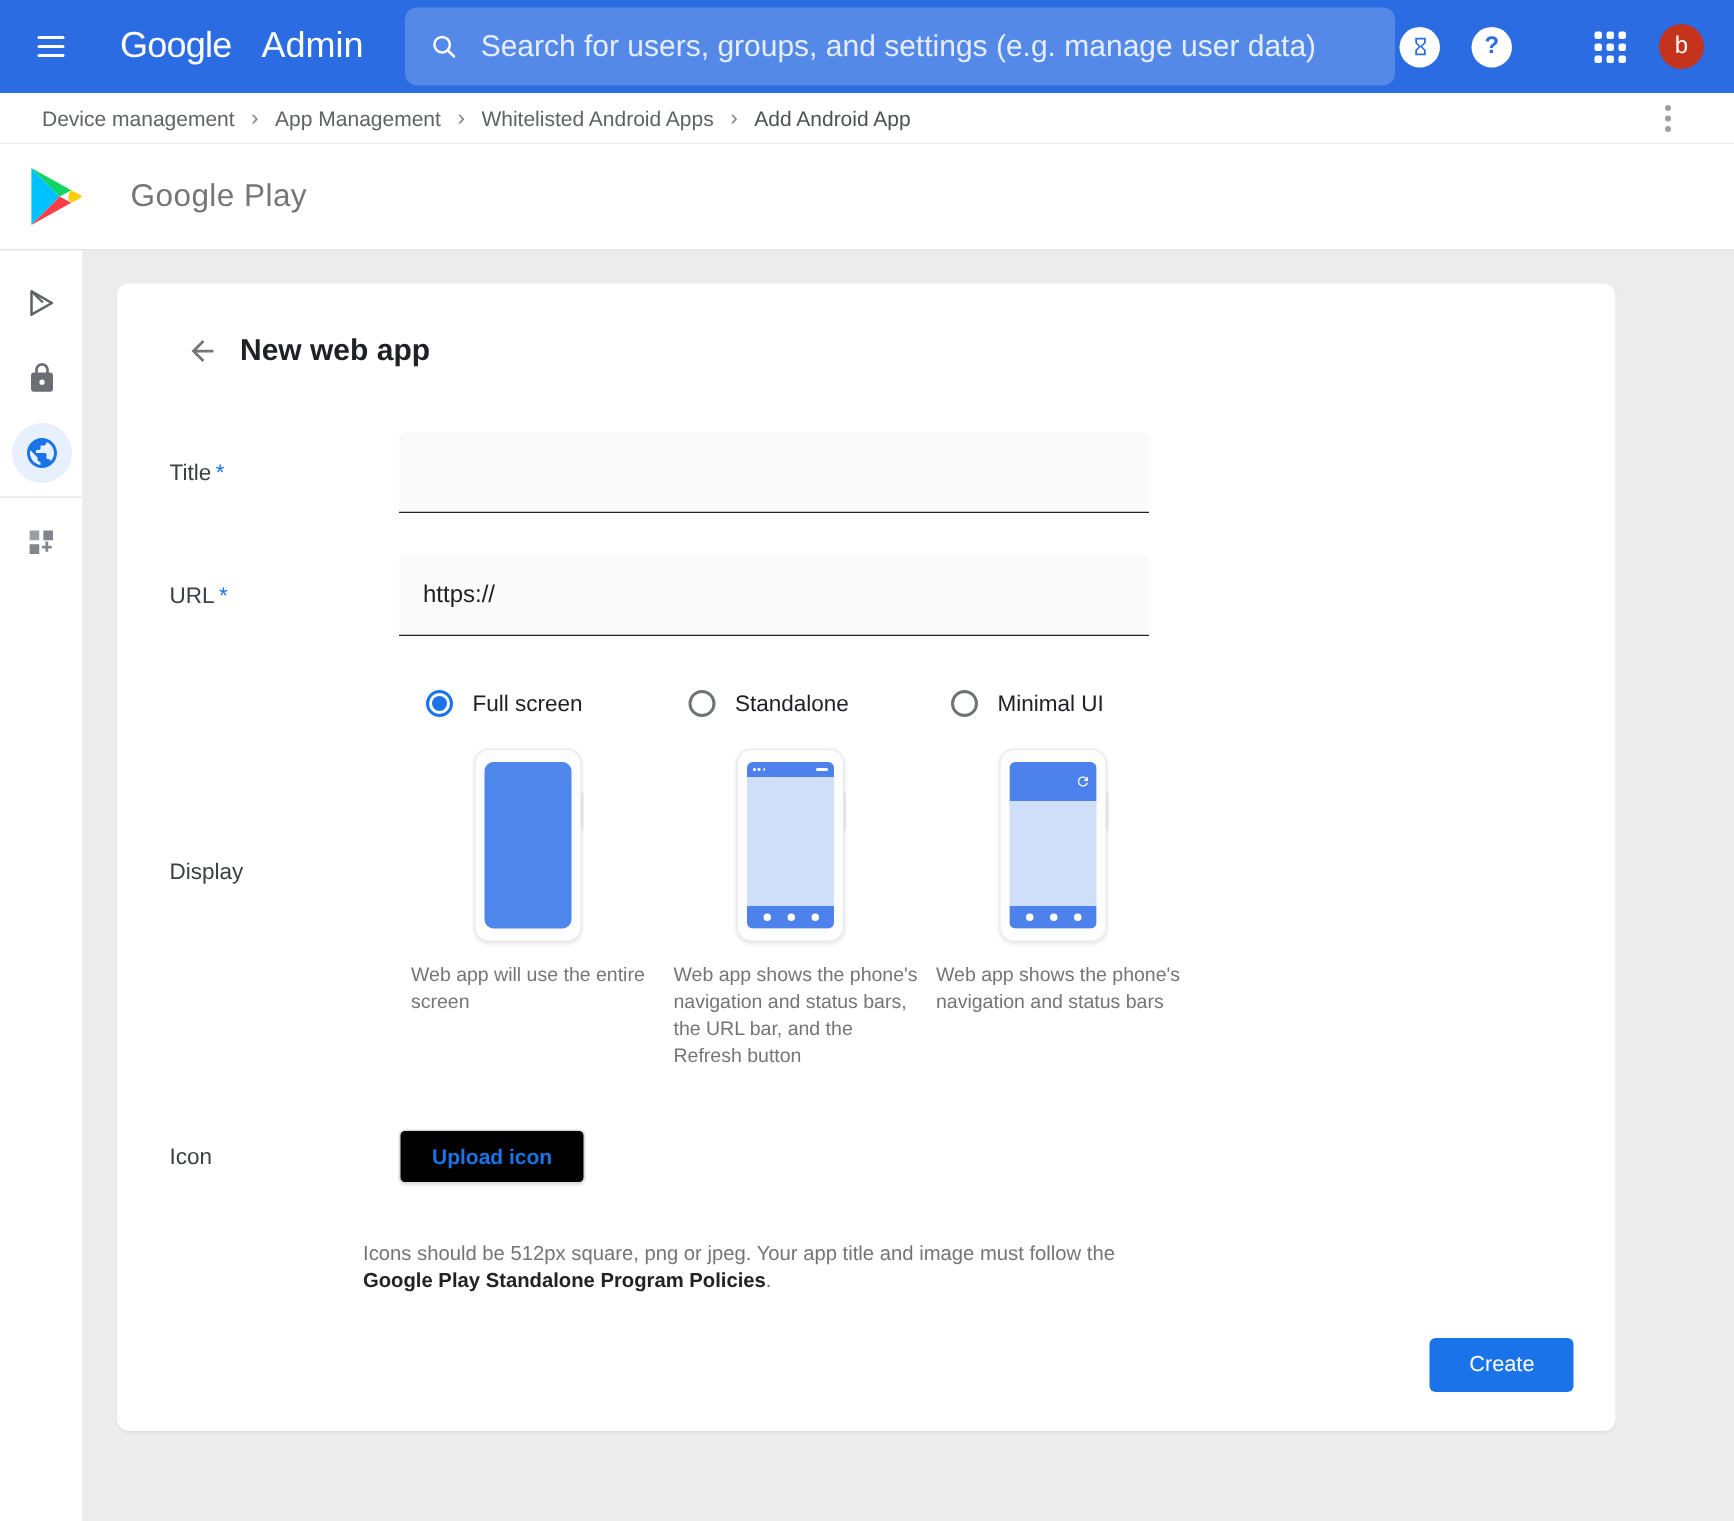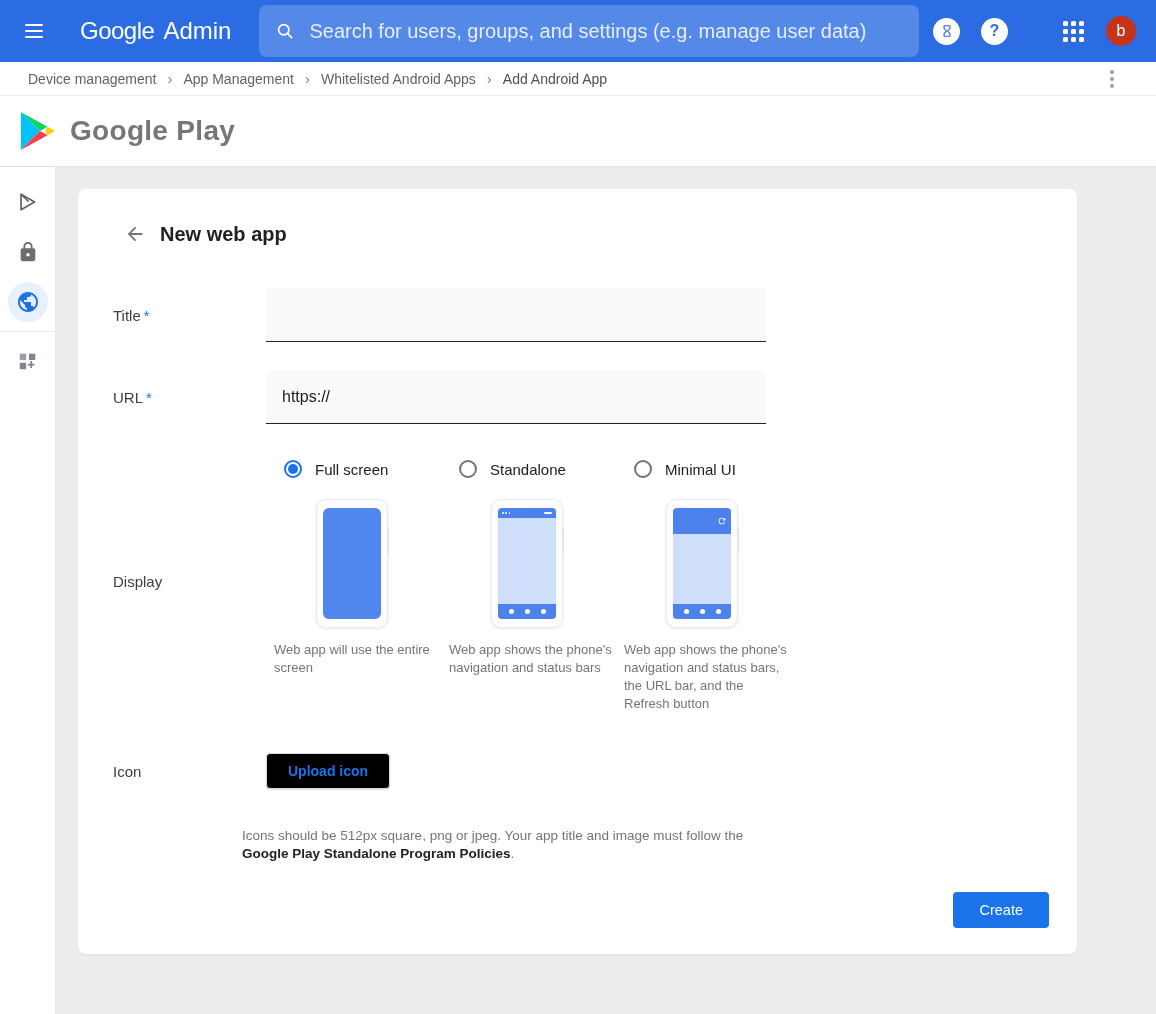--- a/index.html
+++ b/index.html
@@ -4,21 +4,21 @@
 <style>
   * { margin:0; padding:0; box-sizing:border-box; }
   html,body { width:1156px; height:1014px; }
   body { font-family:"Liberation Sans","DejaVu Sans",sans-serif; background:#ececec; overflow:hidden; }
   .app { width:1156px; height:1014px; display:flex; flex-direction:column; }
 
   
   .topbar { height:62px; background:#2b6ce2; display:flex; align-items:center; padding:0 12px 0 25px; flex:0 0 auto; }
   .hamburger { width:18px; height:14px; display:flex; flex-direction:column; justify-content:space-between; background:none; border:none; cursor:pointer; }
   .hamburger span { display:block; height:2px; background:#fff; border-radius:1px; }
-  .brand { display:flex; align-items:baseline; gap:9px; margin-left:37px; text-decoration:none; color:#fff; }
+  .brand { display:flex; align-items:baseline; gap:20px; margin-left:37px; text-decoration:none; color:#fff; }
   .brand-google { font-size:24px; font-weight:500; letter-spacing:-0.5px; }
   .brand-admin { font-size:24px; font-weight:500; }
   .searchbox { margin-left:28px; width:660px; height:52px; background:rgba(255,255,255,0.2); border-radius:8px; display:flex; align-items:center; padding:0 16px; }
   .searchbox svg { flex:0 0 auto; }
   .searchbox input { flex:1; margin-left:14px; border:none; outline:none; background:transparent; color:#fff; font-size:20px; font-family:inherit; }
   .searchbox input::placeholder { color:rgba(255,255,255,0.85); }
   .topbar-right { margin-left:auto; display:flex; align-items:center; }
   .circle-icon { width:27px; height:27px; border-radius:50%; background:#fff; color:#2b6ce2; display:flex; align-items:center; justify-content:center; border:none; cursor:pointer; }
   .help-btn { font-size:16px; font-weight:bold; font-family:inherit; }
   .tasks-btn { margin-right:21px; }
@@ -30,21 +30,21 @@
   .crumbbar { height:34px; background:#ffffff; display:flex; align-items:center; padding:0 38px 0 28px; border-bottom:1px solid #ededed; flex:0 0 auto; }
   .crumbs { display:flex; align-items:center; font-size:14px; color:#5f6368; }
   .crumb { cursor:pointer; }
   .crumb-last { color:#4d5156; }
   .crumb-sep { margin:0 11px; color:#80868b; font-size:15px; }
   .kebab { margin-left:auto; background:none; border:none; cursor:pointer; display:flex; flex-direction:column; gap:3px; padding:4px; }
   .kebab i { width:4px; height:4px; border-radius:50%; background:#9aa0a6; }
 
   
   .playbar { height:71px; background:#fff; display:flex; align-items:center; padding-left:19px; border-bottom:1px solid #e3e3e3; flex:0 0 auto; }
-  .playbar-title { margin-left:13px; font-size:28px; color:#767676; font-weight:700; letter-spacing:0.3px; }
+  .playbar-title { margin-left:30px; font-size:21px; color:#767676; font-weight:400; letter-spacing:0.3px; }
 
   
   .bodyrow { flex:1; display:flex; min-height:0; }
   .sidebar { width:56px; background:#fff; border-right:1px solid #e8e8e8; padding-top:10px; flex:0 0 auto; }
   .sb-item { width:55px; height:50px; display:flex; align-items:center; justify-content:center; cursor:pointer; background:none; border:none; }
   .sb-globe-bg { width:40px; height:40px; border-radius:50%; background:#e8f0fe; display:flex; align-items:center; justify-content:center; }
   .sb-divider { height:1px; background:#e8e8e8; margin:4px 0; }
 
   .content { flex:1; background:#ececec; padding:22px 0 0 22px; }
   .card { width:999px; height:765px; background:#fff; border-radius:8px; box-shadow:0 1px 2px rgba(0,0,0,0.05); padding:33px 28px 13px 35px; display:flex; flex-direction:column; }
@@ -300,22 +300,22 @@
                         <i></i>
                         <i></i>
                       </div>
                   </div>
                 </div>
               </div>
             </div>
 
             <div class="desc-row">
               <div class="desc-cell">Web app will use the entire screen</div>
+              <div class="desc-cell">Web app shows the phone's navigation and status bars, the URL bar, and the Refresh button</div>
               <div class="desc-cell">Web app shows the phone's navigation and status bars</div>
-              <div class="desc-cell">Web app shows the phone's navigation and status bars, the URL bar, and the Refresh button</div>
             </div>
 
           </div>
         </div>
 
         <div class="row row-icon">
           <div class="row-label">Icon</div>
           <button class="upload-btn">Upload icon</button>
         </div>
 

